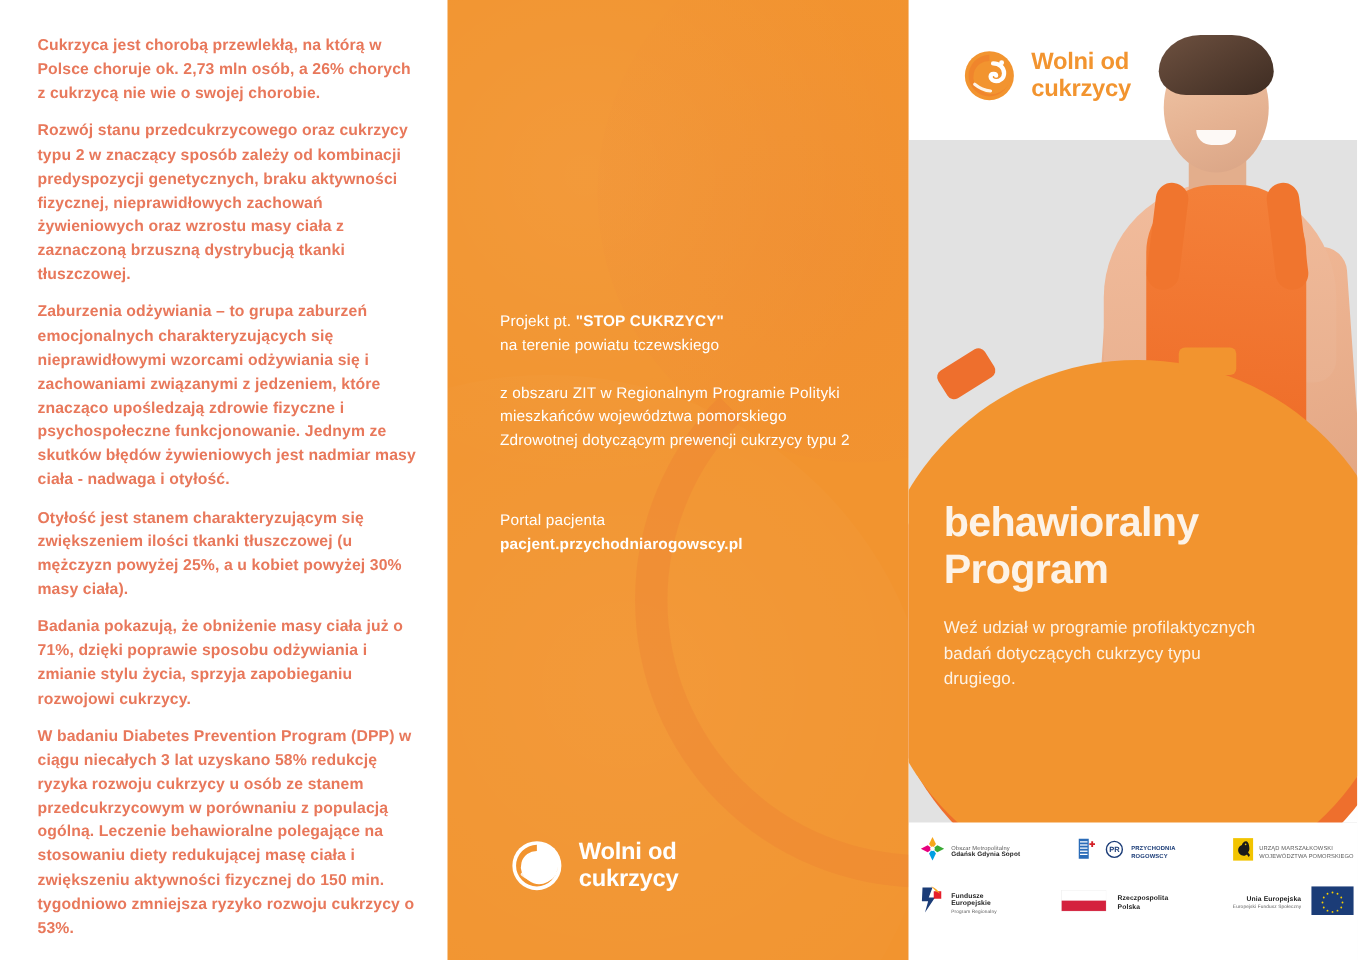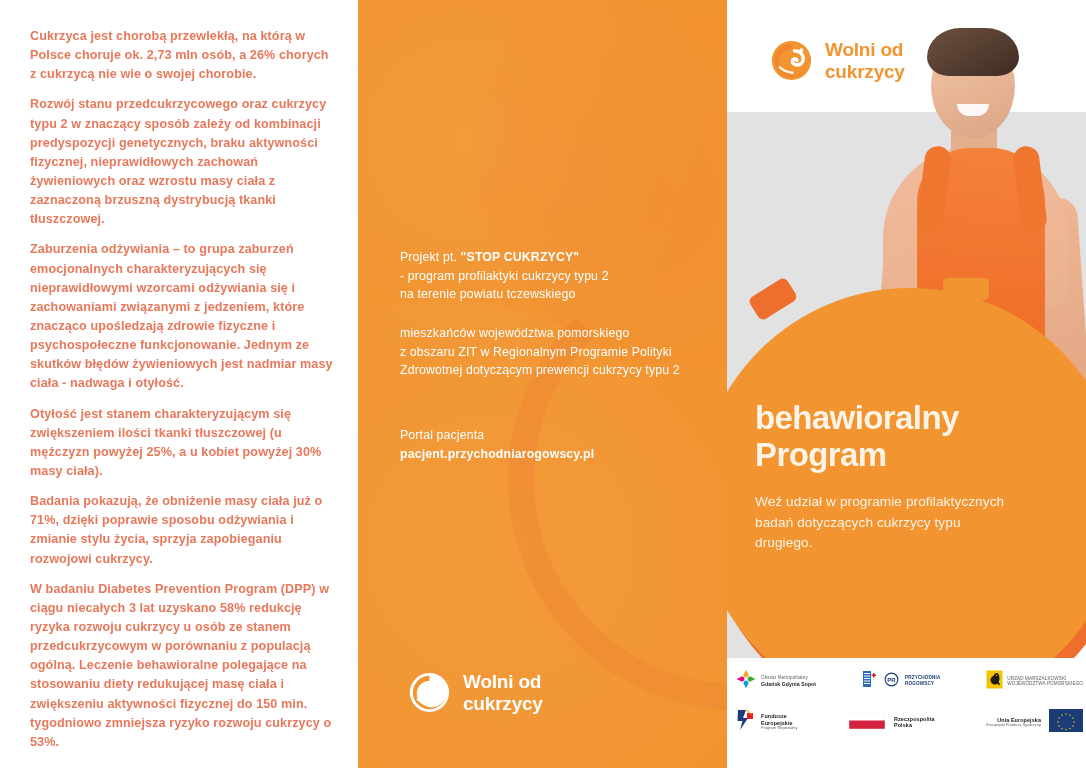--- a/index.html
+++ b/index.html
@@ -378,27 +378,26 @@
     <div class="mid-swirl-b" data-interactable="false"></div>
     <div class="mid-arc" data-interactable="false"></div>
 
     <div class="mid-text" data-interactable="false">
 
       <div class="blk" data-interactable="false">
         <div class="line" data-interactable="false">
           <span data-interactable="false">Projekt pt.</span>
           <span class="bold" style="font-weight:700" data-interactable="false">"STOP CUKRZYCY"</span>
         </div>
-        <div class="line" data-interactable="false">- program profilaktyki cukrzycy typu 2</div>
         <div class="line" data-interactable="false">na terenie powiatu tczewskiego</div>
       </div>
 
       <div class="blk" data-interactable="false">
+        <div class="line" data-interactable="false">z obszaru ZIT w Regionalnym Programie Polityki</div>
         <div class="line" data-interactable="false"> mieszkańców województwa pomorskiego</div>
-        <div class="line" data-interactable="false">z obszaru ZIT w Regionalnym Programie Polityki</div>
         <div class="line" data-interactable="false">Zdrowotnej dotyczącym prewencji cukrzycy typu 2</div>
       </div>
 
 
       <div class="blk" style="margin-top:46px" data-interactable="false">
         <div class="line" data-interactable="false">Portal pacjenta</div>
         <div class="line bold" data-interactable="true">pacjent.przychodniarogowscy.pl</div>
       </div>
 
     </div>

